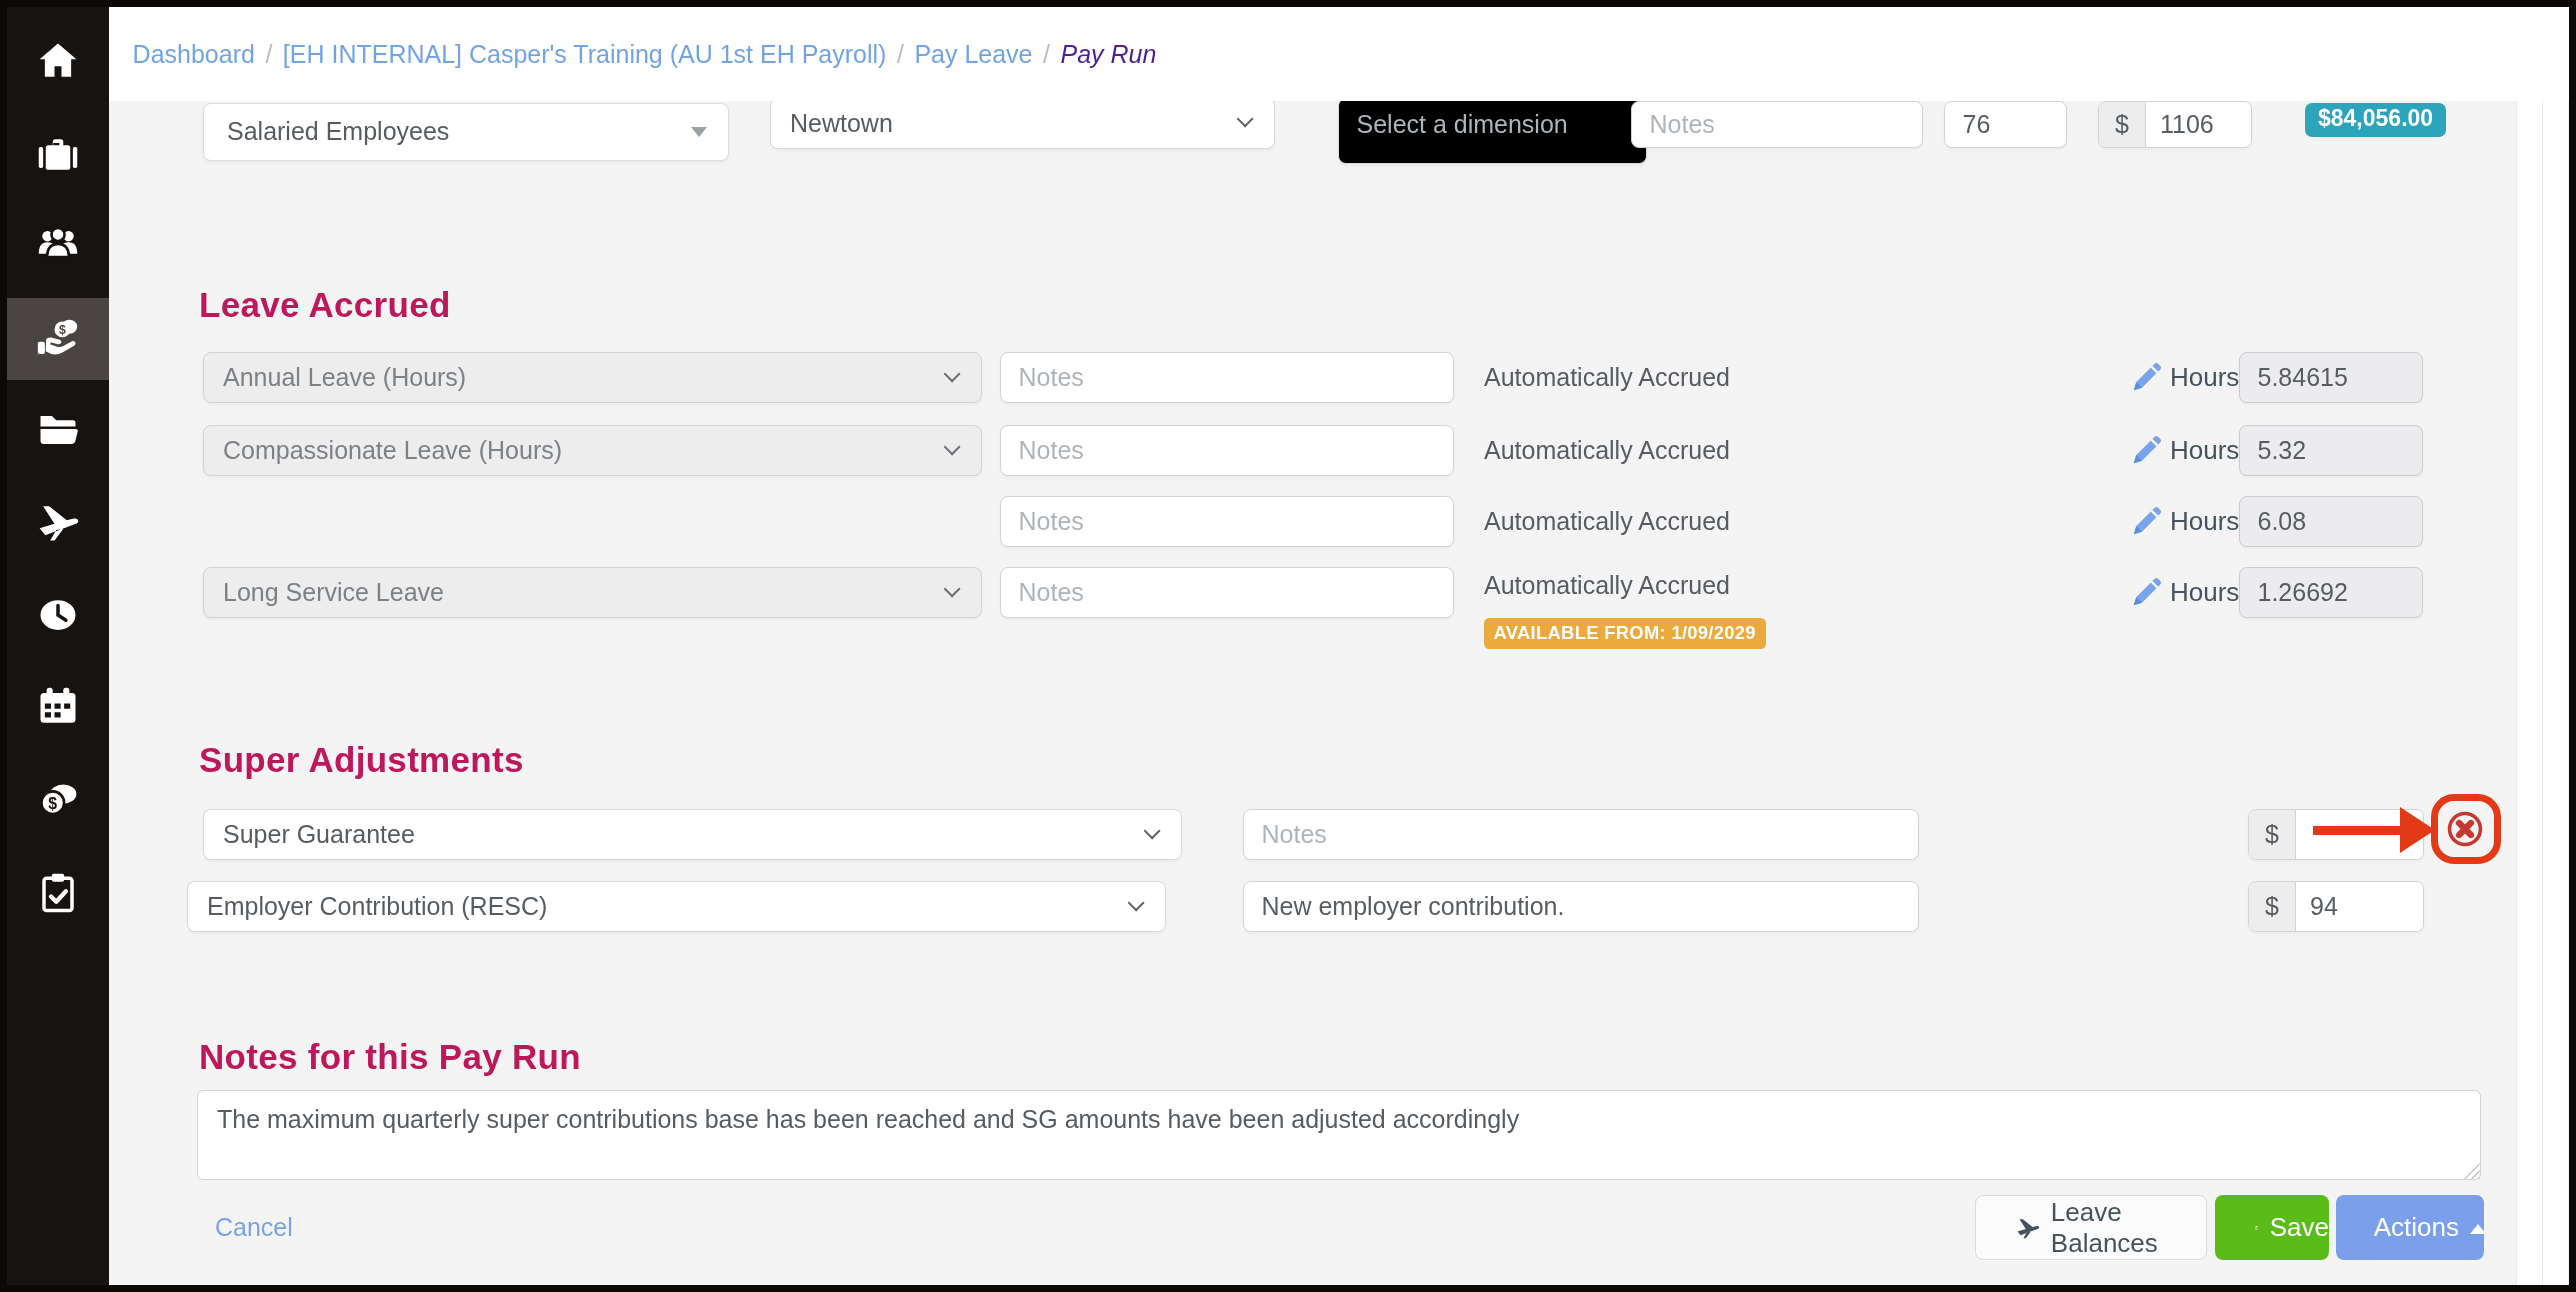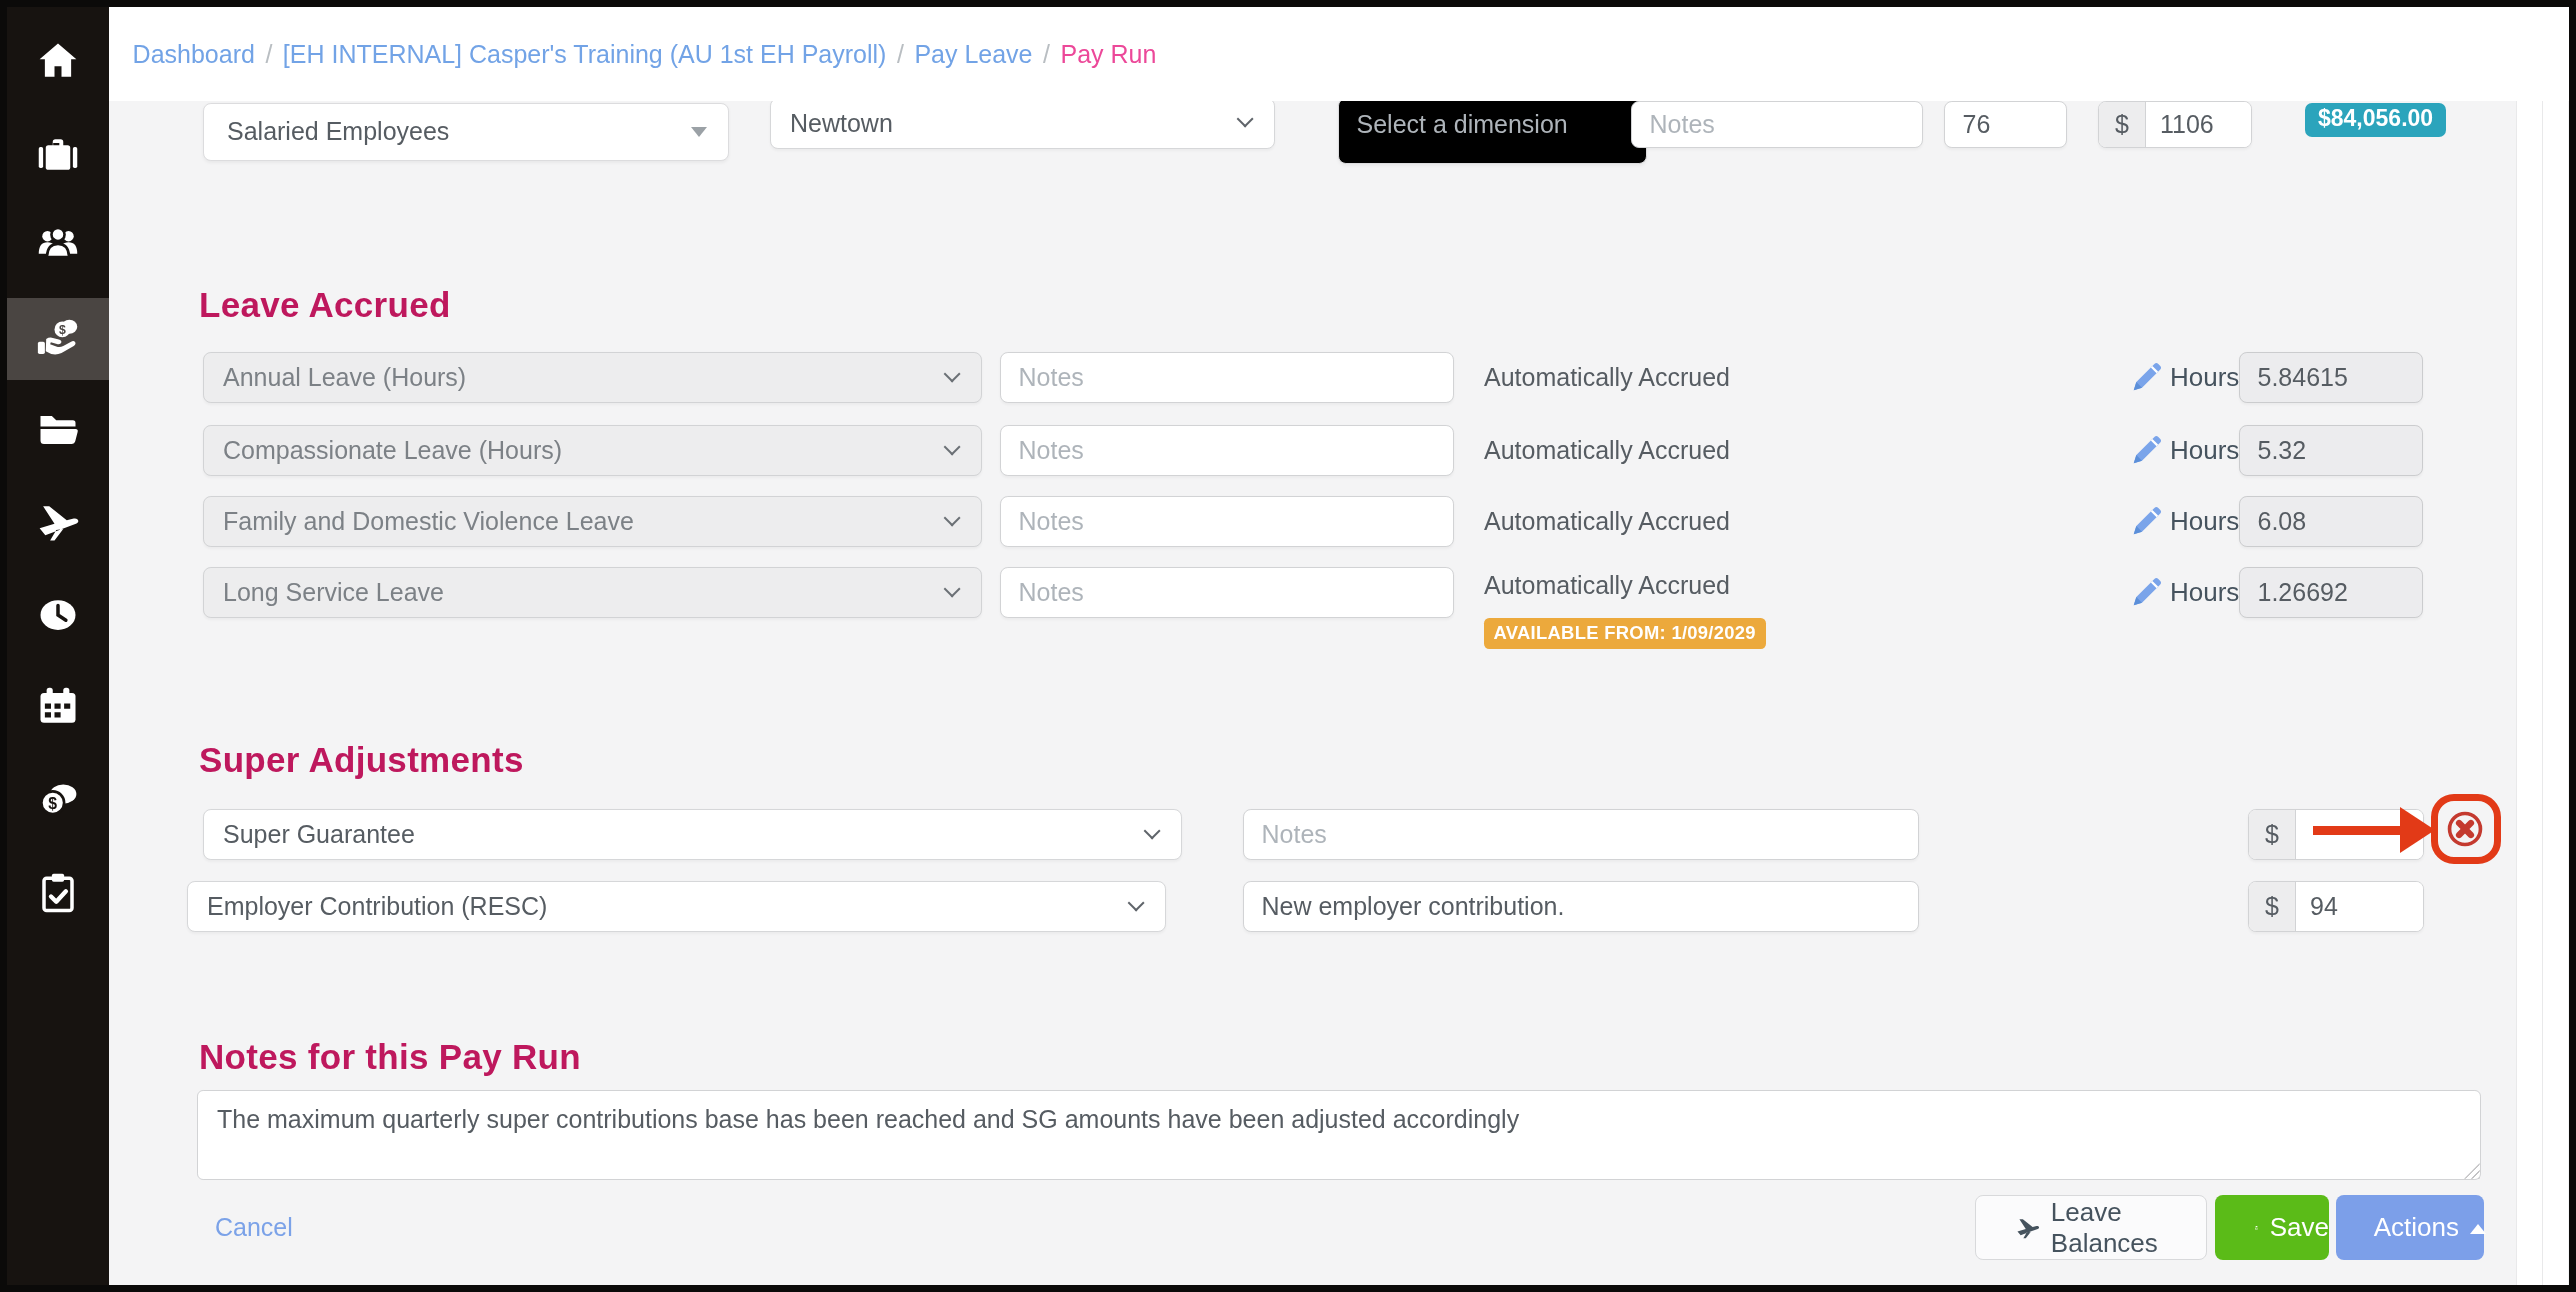--- a/index.html
+++ b/index.html
@@ -11,21 +11,21 @@
   .sidebar { width:102px; flex:none; background:#171310; position:relative; }
   .nav { position:absolute; left:0; width:102px; height:82px; display:flex; align-items:center; justify-content:center; cursor:pointer; }
   .nav.active { background:#4a4542; }
   .nav svg { width:42px; height:42px; }
 
   
   .main { flex:1; display:flex; flex-direction:column; position:relative; }
   .topbar { height:94px; background:#fff; flex:none; display:flex; align-items:center; padding-left:23.6px; font-size:25px; }
   .crumb-link { color:#72a3e6; cursor:pointer; }
   .crumb-sep { color:#b9bec2; margin:0 10.5px; }
-  .crumb-cur { color:#ec4899; }
+  .crumb-cur { color:#4c1d95;font-style:italic; }
 
   .content { position:relative; flex:1; overflow:hidden; background:#f4f4f5; }
 
   .right-strip { position:absolute; top:0; bottom:0; left:2407px; width:52px; background:#fff; border-left:1.7px solid #e9e9ea; }
   .right-strip:after { content:""; position:absolute; left:24.5px; top:0; bottom:0; width:1.7px; background:#e9e9ea; }
 
   
   .sel { position:absolute; height:51px; background:#fff; border:1.7px solid #d6d7d9; border-radius:7.9px;
          display:flex; align-items:center; padding:0 49px 0 19px; font-size:25px; color:#565c62;
          box-shadow:0 1.7px 2.6px rgba(0,0,0,.04); cursor:pointer; }
@@ -235,24 +235,20 @@
               <path d="M3 33 l2.8 -9 L25.5 4.3 a3 3 0 0 1 4.3 0 l1.9 1.9 a3 3 0 0 1 0 4.3 L12 30.2 z" fill="#7aa4ea"></path>
               <path d="M3 33 l2.8 -9 6.2 6.2 z" fill="#5b8fd9"></path>
               <path d="M22.5 7.3 l6.2 6.2" stroke="#fff" stroke-width="2.4"></path>
             </svg>
         </span>
         <span class="hours-label" style="left:2061px;">Hours</span>
         <input class="inp gray" style="left: 2130px; top: 0px; width: 184px;" value="5.32">
       </div>
 
       <div style="position:absolute; left:0; top:395px; right:0; height:51px;">
-        <div class="sel disabled" style="left:94px; top:0; width:779px;">
-          <span class="sel-text">Family and Domestic Violence Leave</span>
-          <span class="chev"></span>
-        </div>
         <input class="inp" style="left: 891px; top: 0px; width: 454px;" placeholder="Notes">
         <div class="status" style="left:1375px; top:11.4px;">Automatically Accrued</div>
         <span class="pencil" style="left:2022px;">
           <svg viewBox="0 0 36 36">
               <path d="M3 33 l2.8 -9 L25.5 4.3 a3 3 0 0 1 4.3 0 l1.9 1.9 a3 3 0 0 1 0 4.3 L12 30.2 z" fill="#7aa4ea"></path>
               <path d="M3 33 l2.8 -9 6.2 6.2 z" fill="#5b8fd9"></path>
               <path d="M22.5 7.3 l6.2 6.2" stroke="#fff" stroke-width="2.4"></path>
             </svg>
         </span>
         <span class="hours-label" style="left:2061px;">Hours</span>

